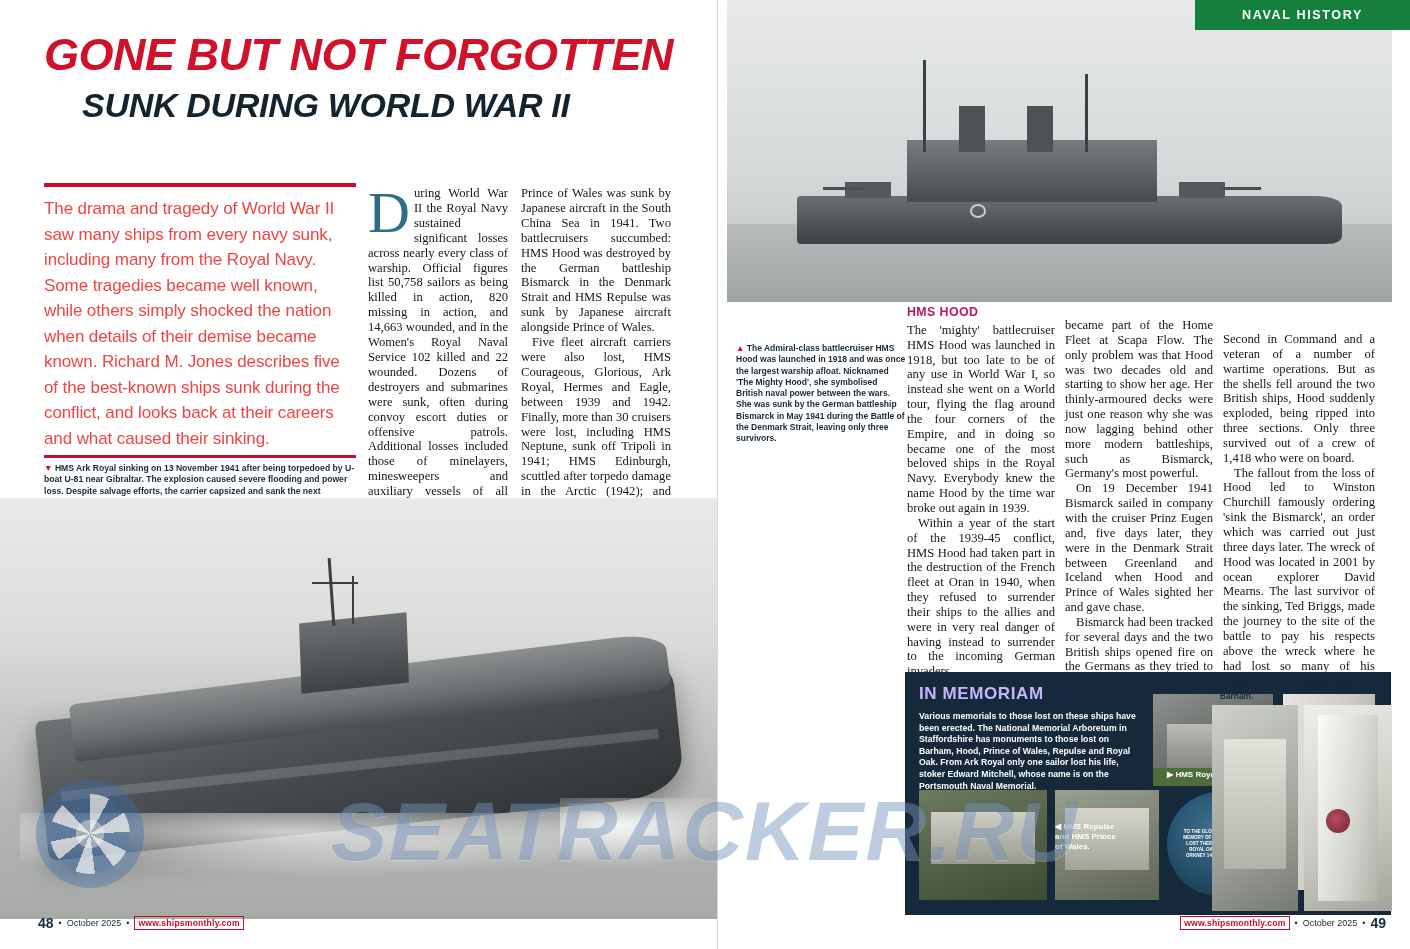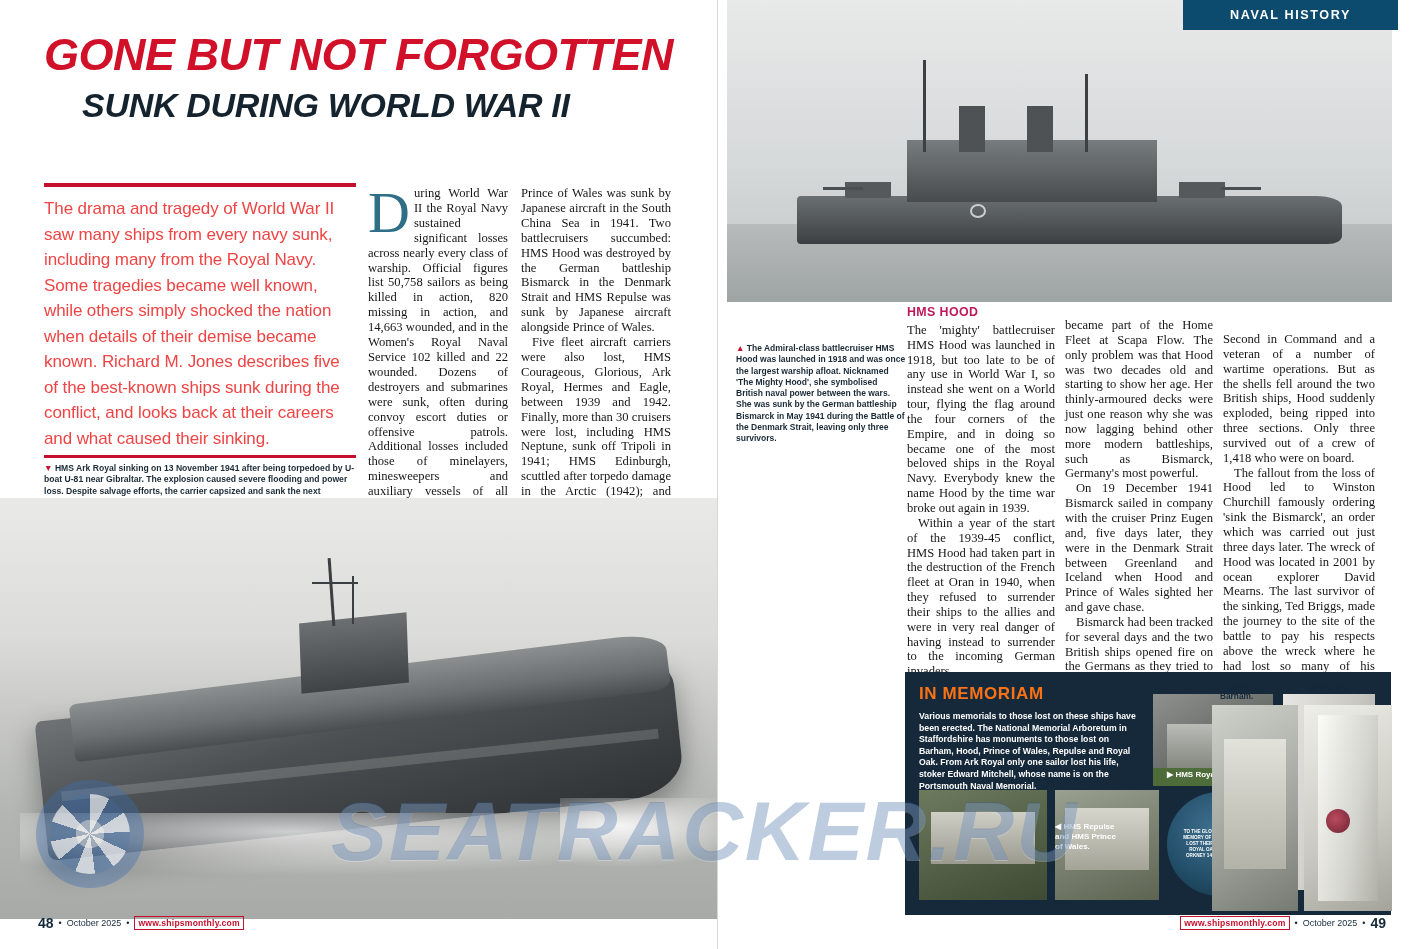--- a/index.html
+++ b/index.html
@@ -108,22 +108,22 @@
     position:absolute; left:20px; top:315px; width:680px; height:62px;
     background:radial-gradient(ellipse at 40% 30%, rgba(255,255,255,0.75), rgba(255,255,255,0) 72%);
   }
   .hull-stripe {
     position:absolute; left:60px; top:262px; width:600px; height:10px;
     background:rgba(255,255,255,0.16); transform:rotate(-6deg);
   }
 
   
   .naval-tab {
-    position:absolute; right:12px; top:0; width:215px; height:30px;
-    background:#0c4a6e; color:#ffffff;
+    position:absolute; right:0; top:0; width:215px; height:30px;
+    background:#15803d; color:#ffffff;
     font-family:"Liberation Sans", sans-serif;
     font-weight:bold; font-size:12.6px; letter-spacing:1.6px;
     display:flex; align-items:center; justify-content:center;
     z-index:30;
   }
   .hood-photo {
     position:absolute; left:10px; top:0px; width:665px; height:302px;
     overflow:hidden; background:#cfd2d3;
   }
   .hood-sky { position:absolute; inset:0; background:linear-gradient(#e8eaea 0%, #d6d9d9 55%, #bfc3c3 100%); }
@@ -165,21 +165,21 @@
   .col-r3 { left:506px; top:318px; width:152px;margin-top:14px; }
 
   
   .memoriam {
     position:absolute; left:188px; top:672px; width:486px; height:243px;
     background:#16293a; color:#fff; overflow:hidden;
   }
   .memoriam h3 {
     font-family:"Liberation Sans", sans-serif;
     font-weight:bold; font-size:17px; letter-spacing:.6px;
-    margin:12px 0 7px 14px; color:#f97316;
+    margin:12px 0 7px 14px; color:#c4b5fd;
   }
   .memoriam .mtext {
     font-family:"Liberation Sans", sans-serif;
     font-size:8.7px; line-height:11.6px; font-weight:bold;
     width:226px; margin-left:14px; color:#fff;
   }
   .m-photo { position:absolute; border:0; overflow:hidden; }
   .m-grave {
     left:248px; top:22px; width:120px; height:92px;
     background:linear-gradient(150deg,#8e918d 0%,#6f7370 45%,#4f5350 100%);

